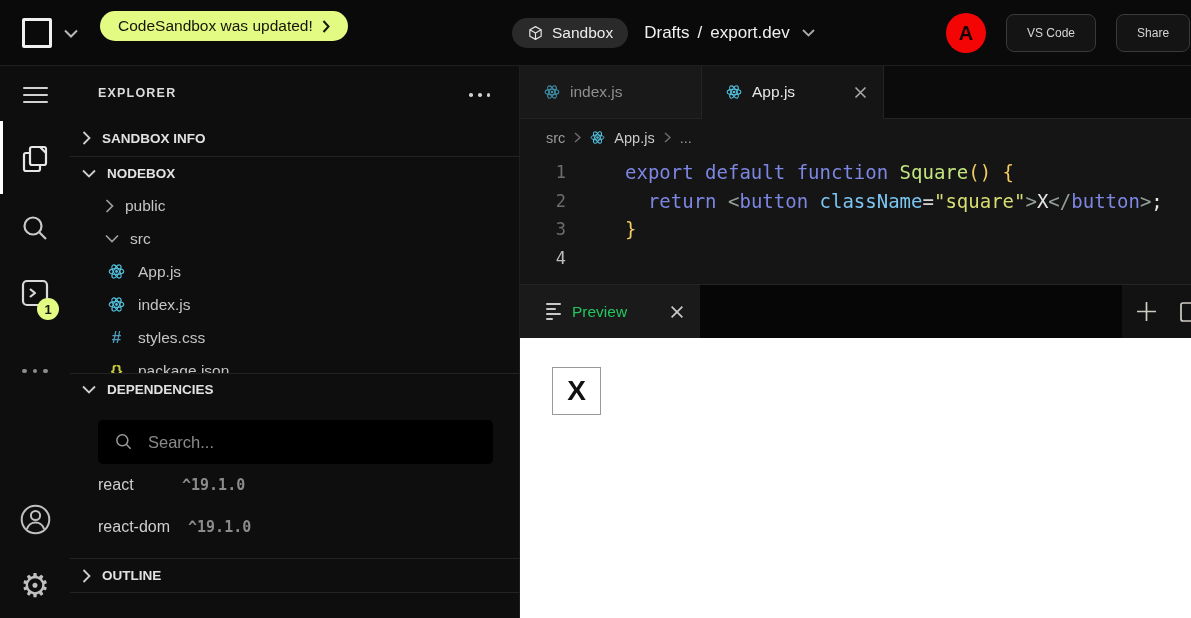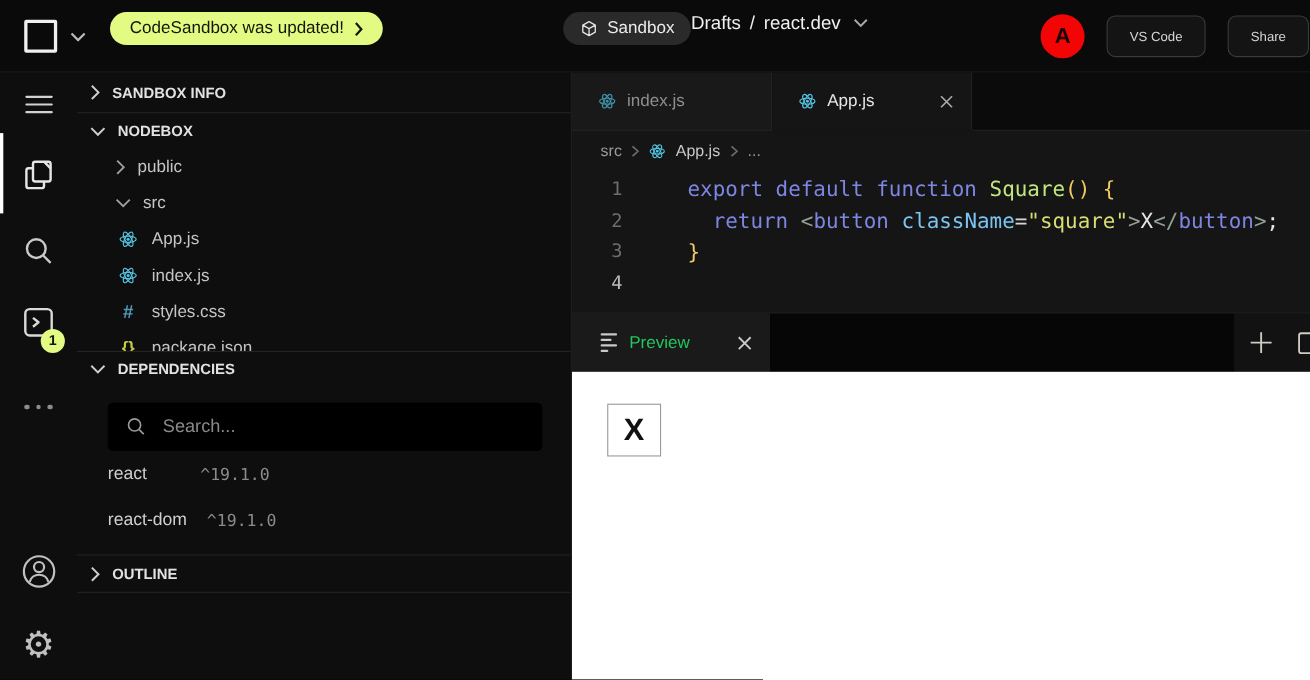--- a/index.html
+++ b/index.html
@@ -7,21 +7,21 @@
   #app{position:relative;width:1191px;height:618px;background:#0e0e0e;overflow:hidden;
        font-family:"Liberation Sans",sans-serif;color:#ddd;}
 
   
   .topbar{position:absolute;top:0;left:0;right:0;height:66px;background:#0a0a0a;
           border-bottom:1px solid #1e1e1e;overflow:hidden;}
   .logo-group{position:absolute;left:22px;top:0;height:66px;display:flex;align-items:center;gap:12px;cursor:pointer;}
   .logo-square{width:30px;height:30px;border:3px solid #f0f0f0;border-radius:2px;}
   .update-pill{position:absolute;left:100px;top:11px;height:30px;border-radius:15px;background:#e3fb82;
                display:flex;align-items:center;gap:9px;padding:0 18px;color:#15150a;font-size:15.5px;font-weight:500;cursor:pointer;}
-  .center-group{position:absolute;left:512px;top:11px;height:66px;display:flex;align-items:flex-start;}
+  .center-group{position:absolute;left:512px;top:0;height:66px;display:flex;align-items:center;gap:16px;}
   .sandbox-pill{height:30px;border-radius:15px;background:#2a2a2a;display:flex;align-items:center;gap:8px;
                 padding:0 15px;font-size:15.5px;color:#ececec;cursor:pointer;}
   .project{display:flex;align-items:center;gap:8px;font-size:17px;color:#f0f0f0;cursor:pointer;}
   .right-group{position:absolute;left:946px;top:0;height:66px;display:flex;align-items:center;gap:20px;}
   .avatar{width:40px;height:40px;border-radius:50%;background:#f40505;display:flex;align-items:center;
           justify-content:center;font-size:20px;font-weight:bold;color:#140000;cursor:pointer;}
   .tb-btn{height:38px;padding:0 20px;border-radius:8px;border:1px solid #3a3a3a;background:#141414;
           color:#d5d5d5;font-size:12px;display:flex;align-items:center;cursor:pointer;white-space:nowrap;}
 
   
@@ -55,21 +55,21 @@
   .hash-icon{color:#519aba;font-weight:bold;font-size:17px;width:17px;text-align:center;}
   .brace-icon{color:#cbcb41;font-weight:bold;font-size:15px;width:17px;text-align:center;}
   .searchbox{flex:none;margin:16px 26px 0 28px;height:44px;background:#000;border-radius:5px;
              display:flex;align-items:center;gap:12px;padding:0 16px;}
   .searchbox input{flex:1;background:transparent;border:none;outline:none;color:#cfcfcf;
                    font-size:16.5px;font-family:"Liberation Sans",sans-serif;}
   .searchbox input::placeholder{color:#8a8a8a;}
   .dep-row{height:42px;flex:none;display:flex;align-items:center;padding-left:28px;cursor:pointer;}
   .dep-row:first-of-type{margin-top:22px;}
   .dep-name{color:#cfcfcf;font-size:16px;min-width:66px;}
-  .dep-ver{color:#8b8b8b;font-size:15px;font-family:"DejaVu Sans Mono",monospace;margin-left:18px;}
+  .dep-ver{color:#8b8b8b;font-size:15px;font-family:"DejaVu Sans Mono",monospace;margin-left:18px;font-weight:bold;}
   .mt10{margin-top:10px;}
   .outline-row{height:33px;}
 
   
   .editor-col{position:absolute;top:66px;left:520px;right:0;bottom:0;display:flex;
               flex-direction:column;background:#151515;overflow:hidden;}
   .tabbar{height:53px;flex:none;display:flex;background:#0b0b0b;}
   .tab{width:182px;flex:none;display:flex;align-items:center;gap:10px;padding:0 16px 0 24px;
        border-right:1px solid #242424;border-bottom:1px solid #242424;background:#191919;
        color:#8f8f8f;font-size:15.5px;cursor:pointer;}
@@ -130,21 +130,21 @@
     <div class="center-group">
       <div class="sandbox-pill">
         <svg width="17" height="18" viewBox="0 0 24 24">
             <path d="M12 3 L20 7.5 V16.5 L12 21 L4 16.5 V7.5 Z M4 7.5 L12 12 L20 7.5 M12 12 V21" fill="none" stroke="#e3e3e3" stroke-width="1.7" stroke-linejoin="round"></path>
           </svg>
         <span>Sandbox</span>
       </div>
       <div class="project">
         <span>Drafts</span>
         <span>/</span>
-        <span>react.dev</span>
+        <span>export.dev</span>
         <svg width="13" height="8" viewBox="0 0 13 8" style="margin-left:4px">
             <polyline points="1,1 6.5,6.5 12,1" fill="none" stroke="#a9a9a9" stroke-width="1.8"></polyline>
           </svg>
       </div>
     </div>
     <div class="right-group">
       <div class="avatar">
           <span>A</span>
         </div>
       <div class="tb-btn">VS Code</div>
@@ -193,20 +193,24 @@
         <circle cx="16.5" cy="12.5" r="4.6" fill="none" stroke="#c0c0c0" stroke-width="2"></circle>
         <path d="M8 26 a8.8 8.8 0 0 1 17 0" fill="none" stroke="#c0c0c0" stroke-width="2"></path>
       </svg>
     </div>
     <div class="ab-slot" style="height:66px">
       <span class="gear-glyph">⚙</span>
     </div>
   </div>
 
   <div class="sidebar">
+    <div class="sb-header">
+      <span>EXPLORER</span>
+      <div class="more-dots"><span></span><span></span><span></span></div>
+    </div>
 
     <div class="sb-section" style="height:36px">
       <svg width="9" height="14" viewBox="0 0 9 14">
           <polyline points="1.5,1 7.5,7 1.5,13" fill="none" stroke="#cfcfcf" stroke-width="1.8"></polyline>
         </svg>
       <span>SANDBOX INFO</span>
     </div>
     <div class="divider"></div>
 
     <div class="sb-section" style="height:32px">

